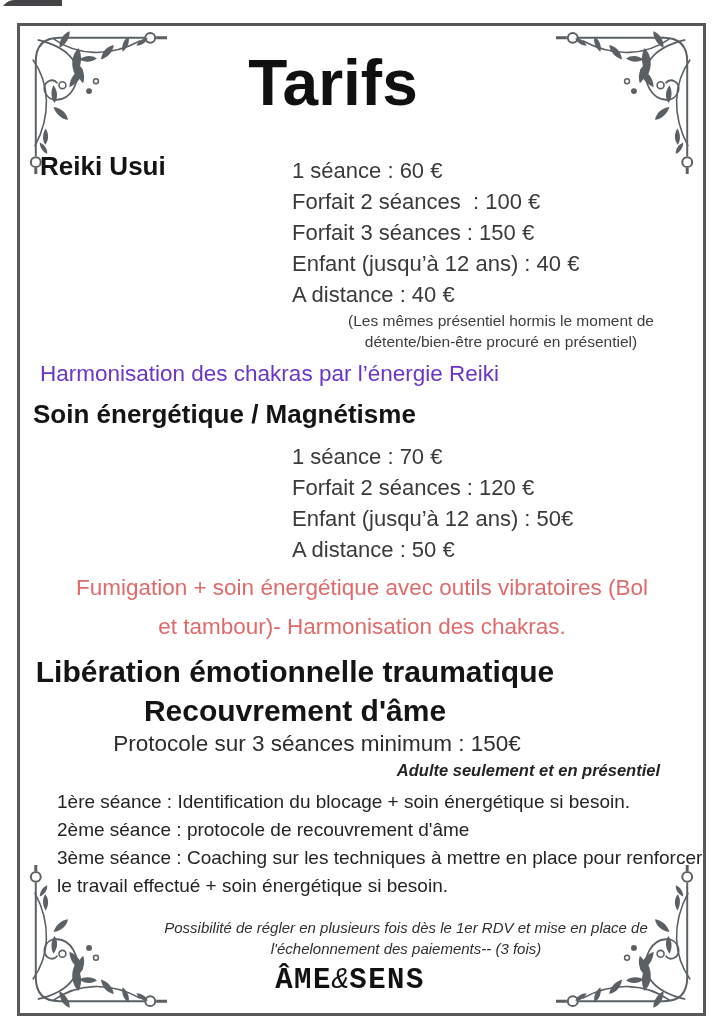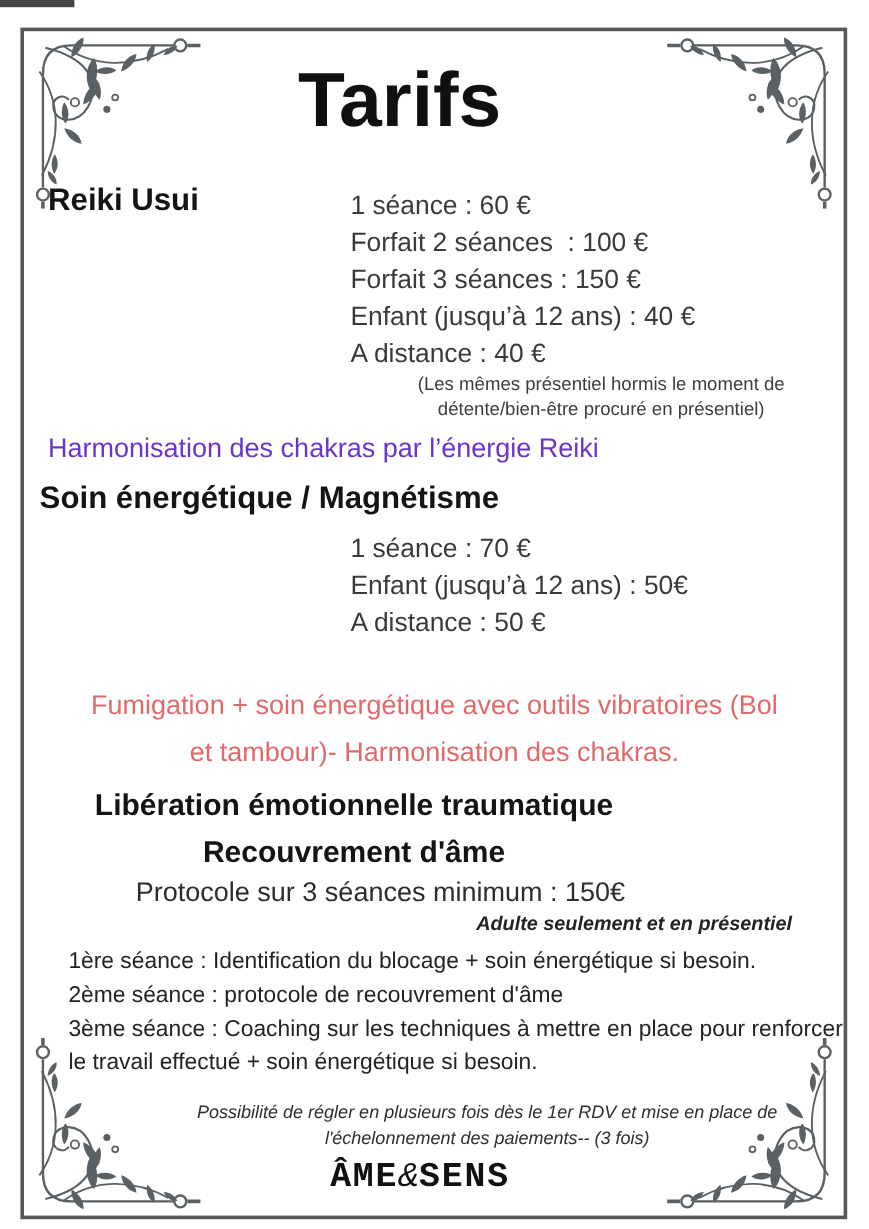--- a/index.html
+++ b/index.html
@@ -1,18 +1,18 @@
 <!DOCTYPE html>
 <html style="--purple: #6b35c9; --coral: #e06a6a; --ink: #161616; --frame: #58585a; --ornament: #5a6063;"><head>
 <meta charset="utf-8">
 <style>
   html,body{margin:0;padding:0;background:#fff;}
   .page{
     position:relative;width:724px;height:1024px;background:#ffffff;overflow:hidden;
-    font-family:"Liberation Sans",sans-serif;color:var(--ink,#161616);
+    font-family:"Liberation Sans",sans-serif;color:var(--ink,#161616);border-radius:15px;
   }
   .artifact{position:absolute;left:0;top:0;width:62px;height:6px;background:#454547;}
   .frame{
     position:absolute;left:17px;top:23px;width:683px;height:987px;
     border:3px solid var(--frame,#58585a);
   }
   .corner{position:absolute;width:148px;height:148px;color:var(--ornament,#5a6063);}
   .corner.tl{top:0;left:0;}
   .corner.tr{top:0;right:0;transform:scaleX(-1);}
   .corner.bl{bottom:0;left:0;transform:scaleY(-1);}
@@ -33,21 +33,21 @@
     left:320px;top:310px;width:362px;text-align:center;
     font-size:15.5px;line-height:21px;color:#3d3d3d;
   }
   .harmonisation{left:40px;top:361px;font-size:22.5px;color:var(--purple,#6b35c9);}
   .fumigation{
     left:17px;top:568px;width:690px;text-align:center;
     font-size:22.5px;line-height:39px;color:var(--coral,#e06a6a);
   }
   .lib-heading{
     left:0;top:652px;width:590px;text-align:center;
-    font-size:25px;line-height:39px;font-weight:700;color:#141414;
+    font-size:30px;line-height:39px;font-weight:700;color:#141414;
   }
   .protocole{left:0;top:731px;width:634px;text-align:center;font-size:22.5px;color:#2d2d2d;}
   .adulte{right:64px;top:761px;font-size:16.5px;font-style:italic;font-weight:700;color:#242424;}
   .steps{left:57px;top:788px;width:648px;font-size:19px;line-height:28px;color:#242424;}
   .payment{
     left:17px;top:918px;width:690px;text-align:center;
     font-size:15px;line-height:20.5px;font-style:italic;font-weight:500;color:#2e2e2e;padding-left:44px;
   }
   .brand{
     left:17px;top:964px;width:666px;text-align:center;
@@ -127,20 +127,21 @@
     <div>(Les mêmes présentiel hormis le moment de</div>
     <div>détente/bien-être procuré en présentiel)</div>
   </div>
 
   <div class="abs harmonisation">Harmonisation des chakras par l’énergie Reiki</div>
 
   <div class="abs sec-heading soin-heading">Soin énergétique / Magnétisme</div>
 
   <div class="abs price-list plist-2">
     <div class="price-line">1 séance : 70 €</div>
+    <div class="price-line">Forfait 2 séances : 120 €</div>
     <div class="price-line">Enfant (jusqu’à 12 ans) : 50€</div>
     <div class="price-line">A distance : 50 €</div>
   </div>
 
   <div class="abs fumigation">
     <div>Fumigation + soin énergétique avec outils vibratoires (Bol</div>
     <div>et tambour)- Harmonisation des chakras.</div>
   </div>
 
   <div class="abs lib-heading">

